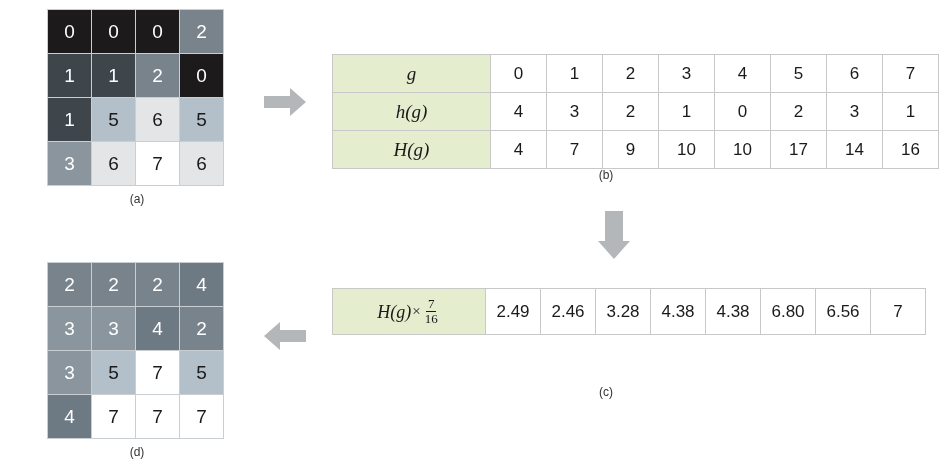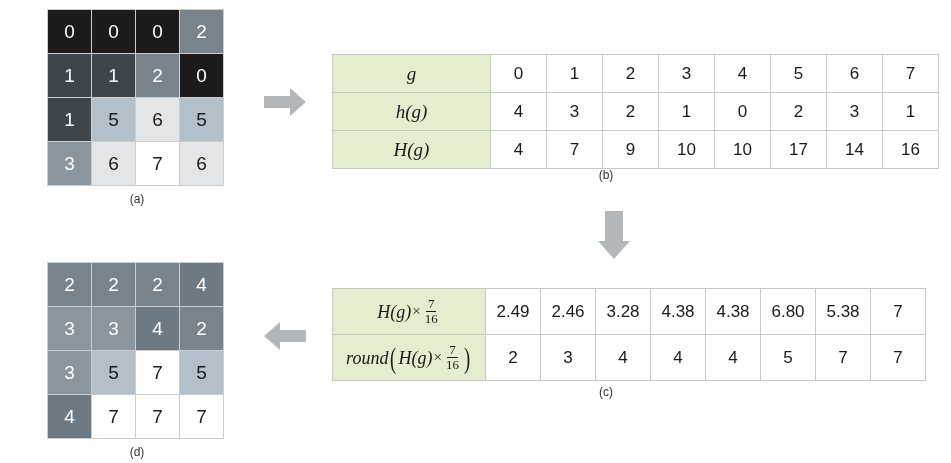--- a/index.html
+++ b/index.html
@@ -231,39 +231,18 @@
               <span class="num">7</span>
               <span class="den">16</span>
             </span>
           </span></td>
         <td>2.49</td>
         <td>2.46</td>
         <td>3.28</td>
         <td>4.38</td>
         <td>4.38</td>
         <td>6.80</td>
-        <td>5.38</td>
-        <td>7</td>
-      </tr>
-      <tr>
-        <td class="rowhead"><span class="mathrow">
-            <span>round</span>
-            <span class="paren">(</span>
-            <span>H(g)</span>
-            <span class="times">×</span>
-            <span class="frac">
-              <span class="num">7</span>
-              <span class="den">16</span>
-            </span>
-            <span class="paren">)</span>
-          </span></td>
-        <td>2</td>
-        <td>3</td>
-        <td>4</td>
-        <td>4</td>
-        <td>4</td>
-        <td>5</td>
-        <td>7</td>
+        <td>6.56</td>
         <td>7</td>
       </tr>
     </tbody>
 </table>
 <div class="caption" id="cap-c">(c)</div>
 
 </body></html>

